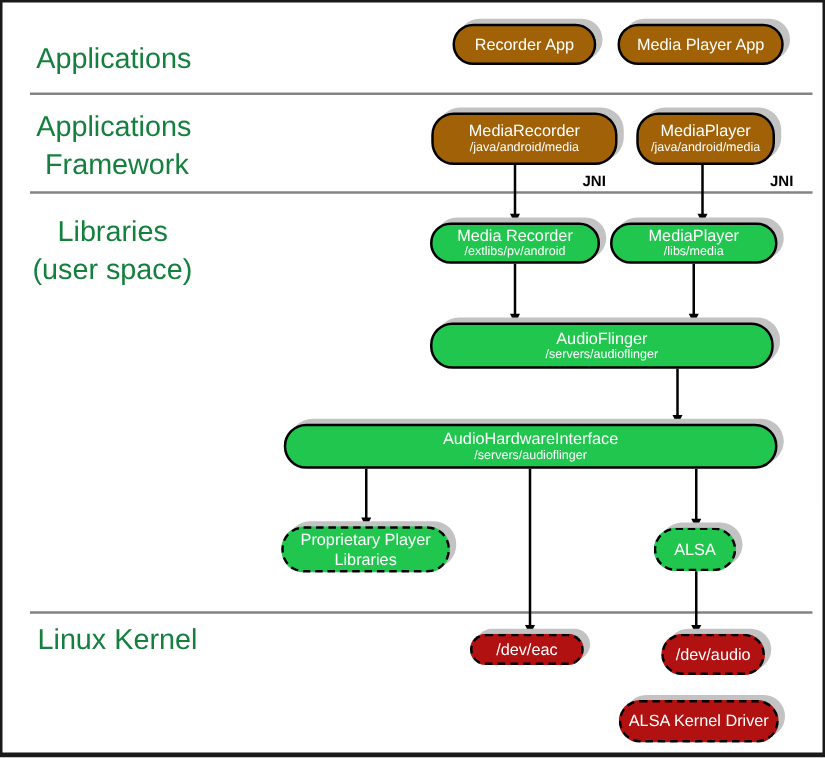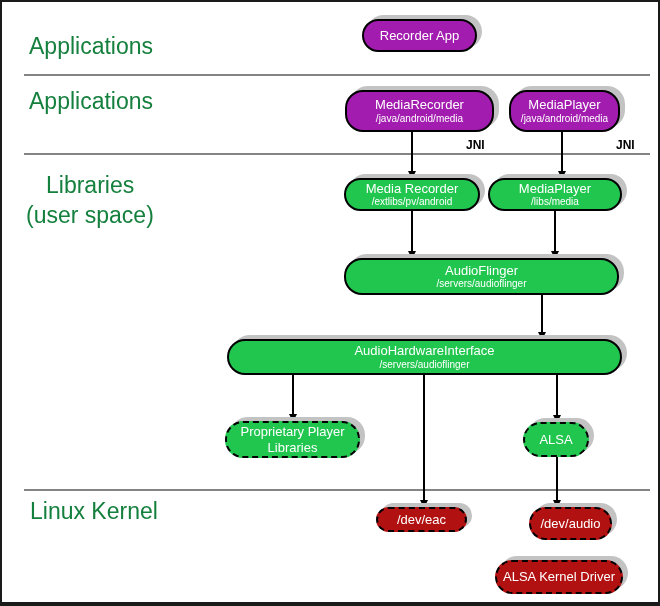--- a/index.html
+++ b/index.html
@@ -13,51 +13,55 @@
   .sep{
     position:absolute;left:22px;width:626px;height:2px;background:#848484;
   }
   .node{
     position:absolute;box-sizing:border-box;border:2px solid #000;border-radius:18px;
     color:#fff;display:flex;flex-direction:column;align-items:center;justify-content:center;
     text-align:center;font-size:13px;line-height:1.18;
     box-shadow:5px -4px 0 #c3c3c3;white-space:nowrap;
   }
   .node.dashed{border-style:dashed;}
-  .blue{background:#a21caf;}
+  .blue{background:#a16207;}
   .green{background:#21c64f;}
   .red{background:#b11111;}
   .box-sub{font-size:10px;line-height:1.2;}
   .connector{position:absolute;width:2px;background:#000;}
   .connector.arrow::after{
     content:"";position:absolute;bottom:-1px;left:-3px;
     border-left:4px solid transparent;border-right:4px solid transparent;
     border-top:8px solid #000;
   }
   .jni{
     position:absolute;color:#000;font-size:12px;font-weight:bold;margin-left:47px;
   }
 </style>
 </head>
 <body>
 
 <div class="frame">
 
   <span class="section-label" style="left:27px;top:31px">Applications</span>
   <span class="section-label" style="left:27px;top:86px">Applications</span>
+  <span class="section-label" style="left:34px;top:116px">Framework</span>
   <span class="section-label" style="left:44px;top:170px">Libraries</span>
   <span class="section-label" style="left:28px;top:496px">Linux Kernel</span>
   <span class="section-label" style="left:24px;top:200px">(user space)</span>
 
   <div class="sep" style="top:72px"></div>
   <div class="sep" style="top:151px"></div>
   <div class="sep" style="top:487px"></div>
 
   <div class="node blue" style="left:360px;top:17px;width:115px;height:33px">
     <span>Recorder App</span>
+  </div>
+  <div class="node blue" style="left:492px;top:17px;width:133px;height:33px">
+    <span>Media Player App</span>
   </div>
 
   <div class="node blue" style="left:343px;top:88px;width:149px;height:42px">
     <span>MediaRecorder</span>
     <span class="box-sub">/java/android/media</span>
   </div>
   <div class="node blue" style="left:507px;top:88px;width:111px;height:42px">
     <span>MediaPlayer</span>
     <span class="box-sub">/java/android/media</span>
   </div>

